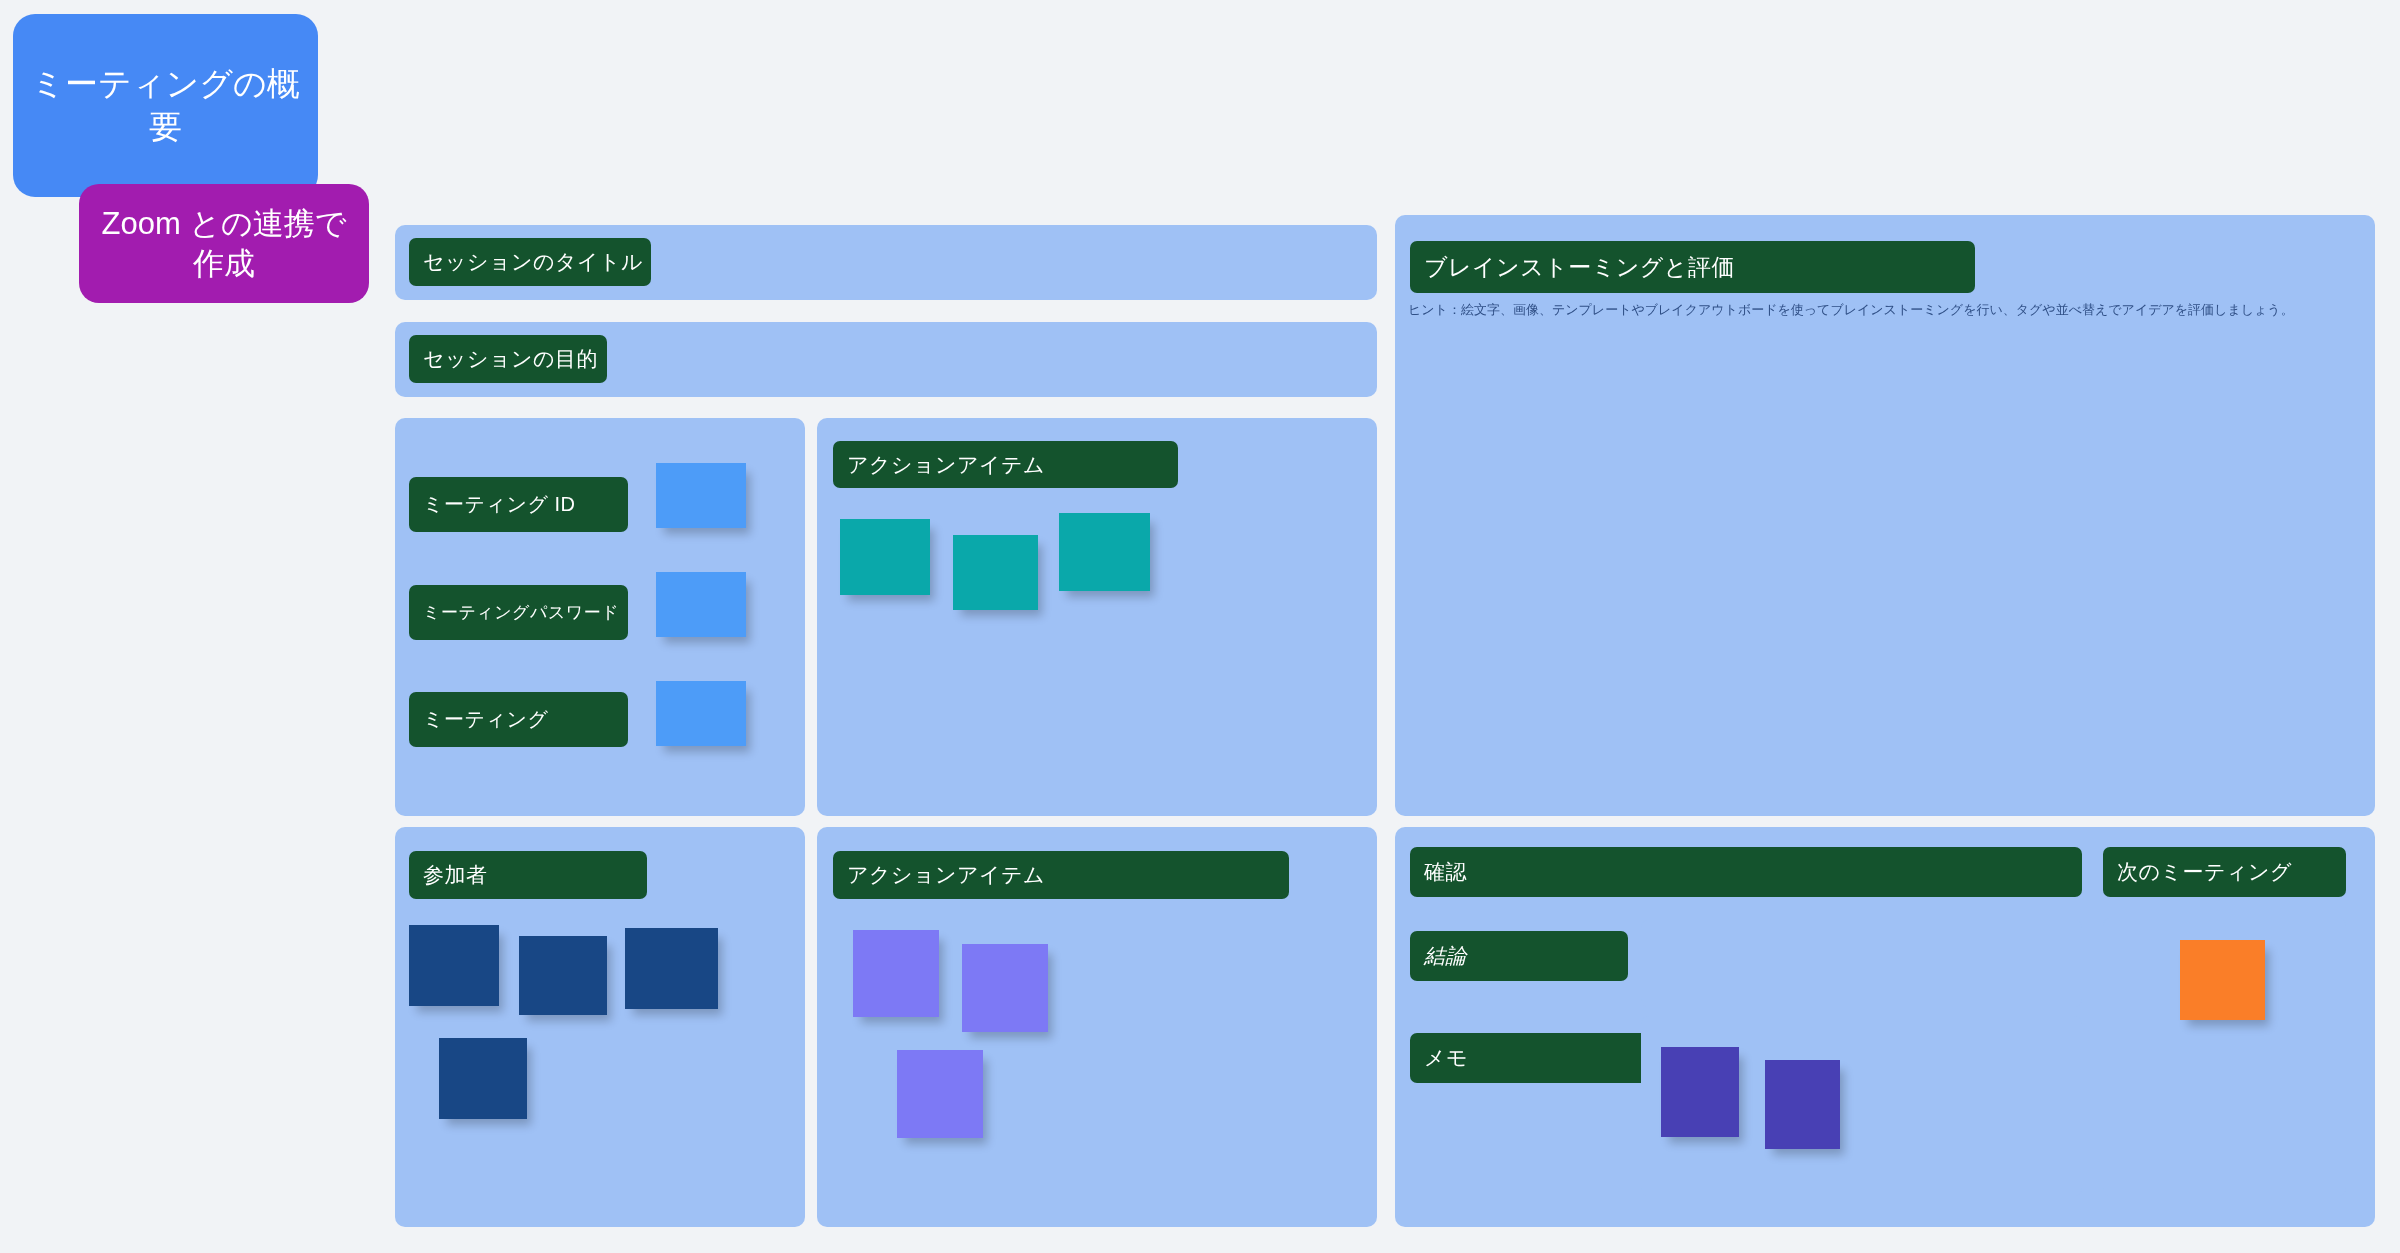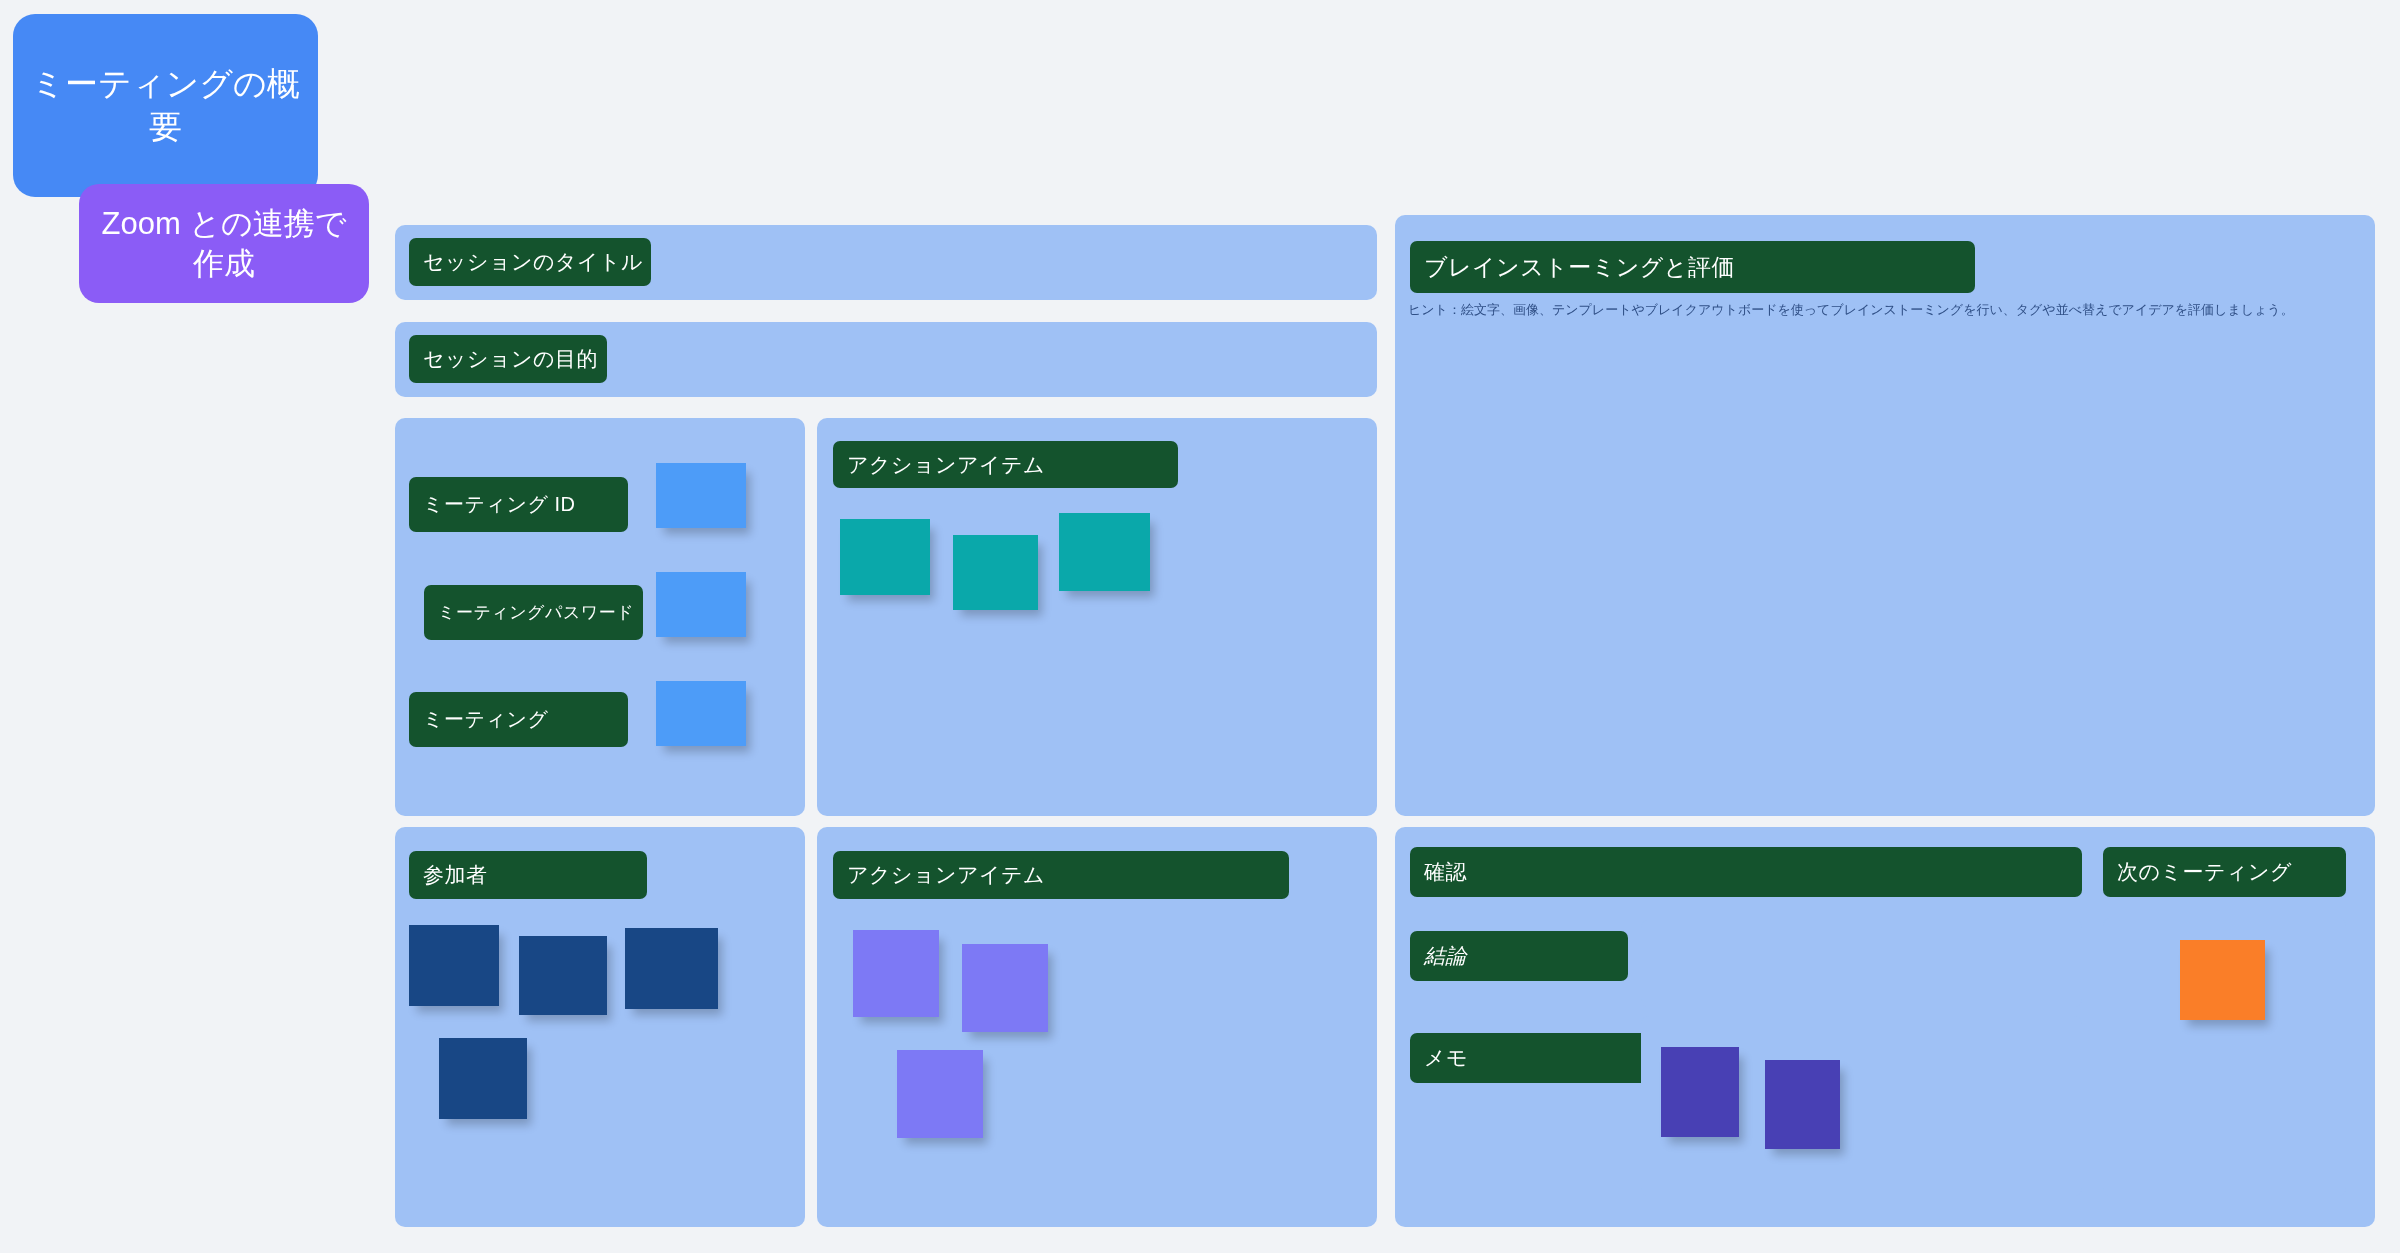--- a/index.html
+++ b/index.html
@@ -52,21 +52,21 @@
   #tab-overview{
     position:absolute;left:13px;top:14px;width:305px;height:183px;
     background:#4689f5;border-radius:22px;
     color:#fff;font-size:33px;line-height:1.3;
     display:flex;align-items:center;justify-content:center;
     text-align:center;padding:0 18px;box-sizing:border-box;
     z-index:2;
   }
   #tab-zoom{
     position:absolute;left:79px;top:184px;width:290px;height:119px;
-    background:#8b5cf6;border-radius:20px;
+    background:#a21caf;border-radius:20px;
     color:#fff;font-size:31px;line-height:1.28;
     display:flex;align-items:center;justify-content:center;
     text-align:center;padding:0 16px;box-sizing:border-box;
     z-index:3;
   }
 
   
   
   
 
@@ -82,21 +82,21 @@
   
   #c-title   {left:409px; top:238px;  width:242px; height:48px; font-size:21px;}
   #c-purpose {left:409px; top:335px;  width:198px; height:48px; font-size:21px;}
   #c-topics  {left:833px; top:441px;  width:345px; height:47px; font-size:21px;}
   #c-brain   {left:1410px;top:241px;  width:565px; height:52px; font-size:23px;}
   #c-members {left:409px; top:851px;  width:238px; height:48px; font-size:21px;}
   #c-actions {left:833px; top:851px;  width:456px; height:48px; font-size:21px;}
   #c-review  {left:1410px;top:847px;  width:672px; height:50px; font-size:21px;}
   #c-next    {left:2103px;top:847px;  width:243px; height:50px; font-size:21px;}
   #c-mid     {left:409px; top:477px;  width:219px; height:55px; font-size:20px;}
-  #c-mpw     {left:424px; top:585px;  width:219px; height:55px; font-size:17px;}
+  #c-mpw     {left:409px; top:585px;  width:219px; height:55px; font-size:17px;}
   #c-mdt     {left:409px; top:692px;  width:219px; height:55px; font-size:20px;}
   #c-concl   {left:1410px;top:931px;  width:218px; height:50px; font-size:21px;font-style:italic;}
   #c-memo    {left:1410px;top:1033px; width:264px; height:50px; font-size:21px;}
 
   
   #hint-brain{left:1408px; top:301px; font-size:13px;}
 
   
   #z-concl{left:1641px;top:920px;width:441px;height:87px;}
   #z-memo {left:1641px;top:1016px;width:441px;height:180px;}

